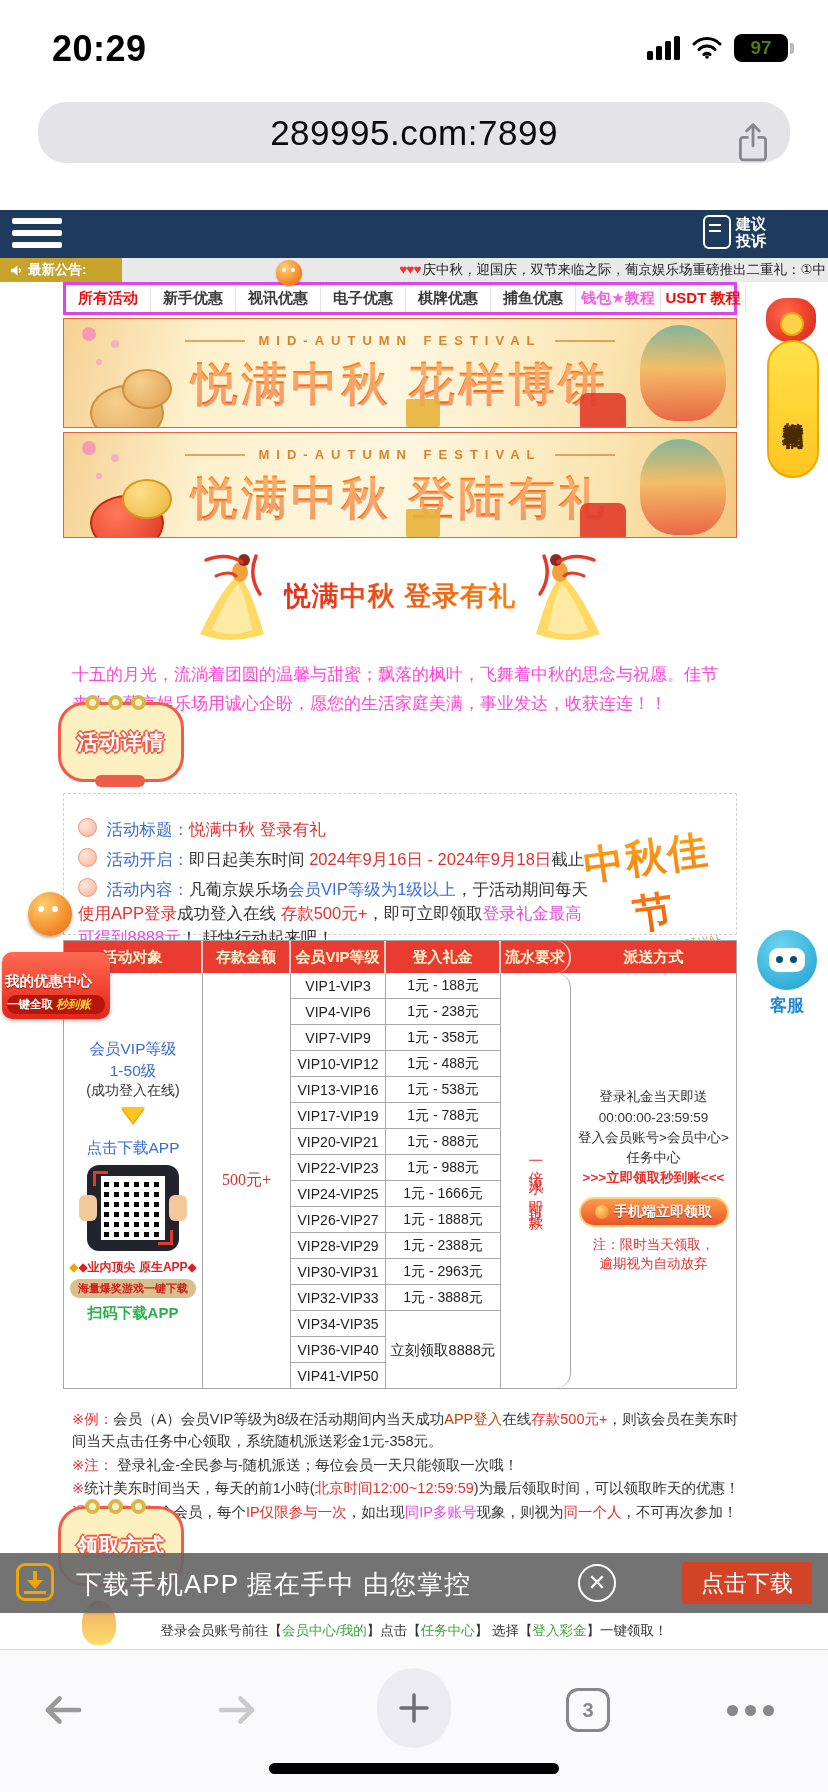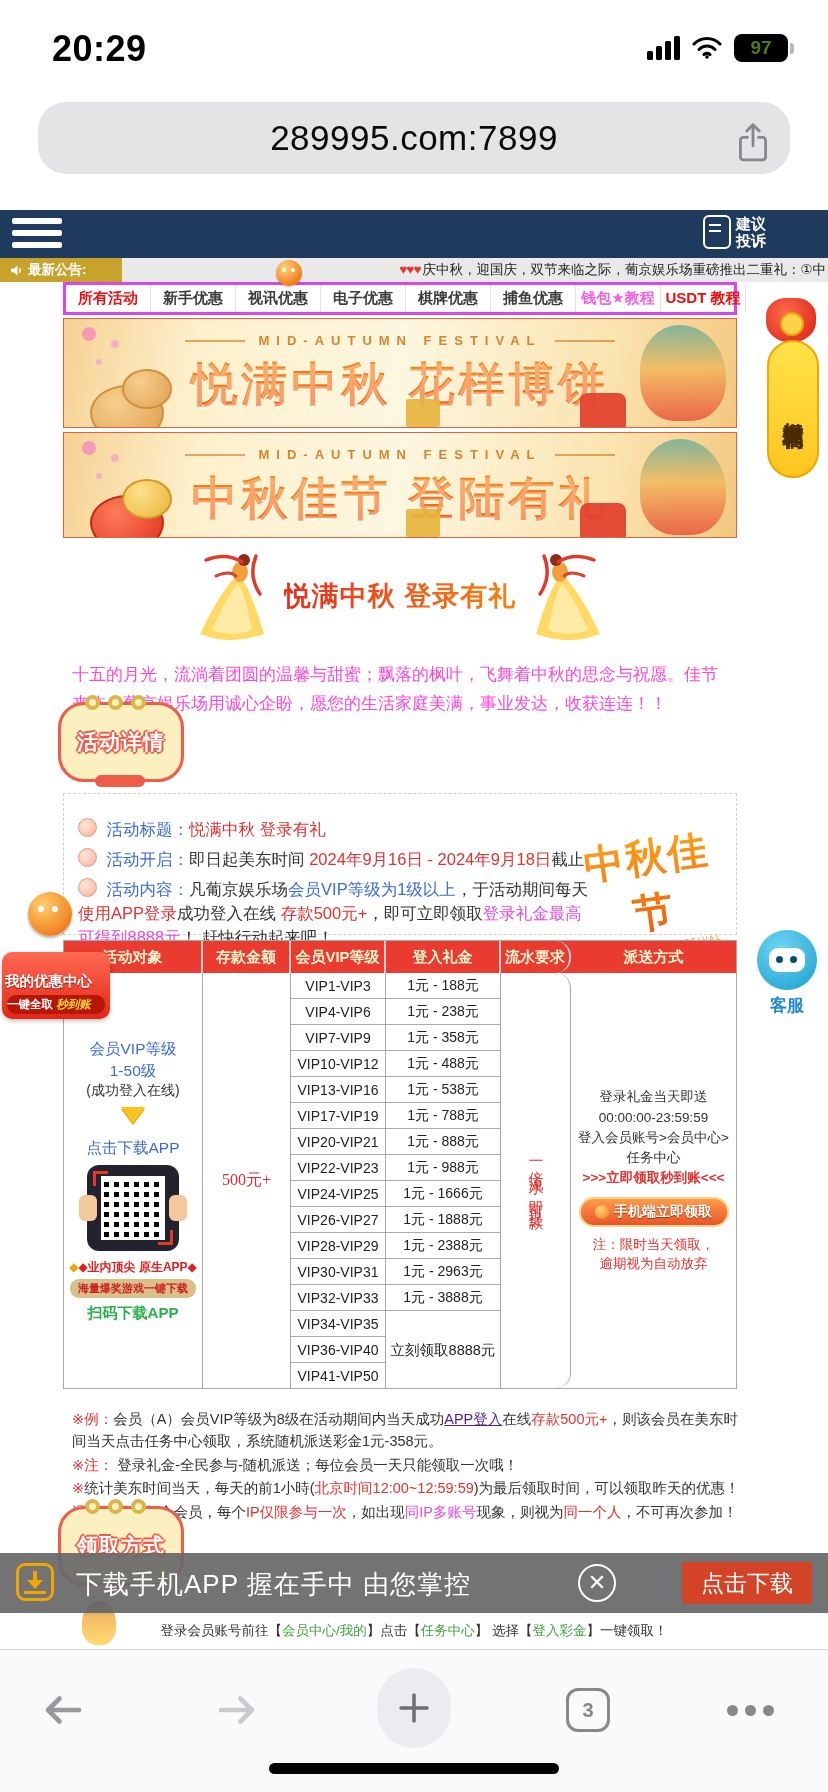--- a/index.html
+++ b/index.html
@@ -12,21 +12,21 @@
   .status-time{left:52px;top:28px;font-size:36px;font-weight:600;color:#000;letter-spacing:.5px;}
   .status-icons{right:34px;top:34px;display:flex;align-items:center;gap:12px;}
   .sig{display:flex;align-items:flex-end;gap:3px;height:24px;}
   .sig i{display:block;width:6px;background:#000;border-radius:1.5px;}
   .wifi svg{display:block;}
   .battery{width:54px;height:28px;background:#000;border-radius:8px;color:#4d7c0f;
            font-size:19px;font-weight:700;display:flex;align-items:center;justify-content:center;}
   .bat-nub{width:4px;height:11px;background:#b9b9bd;border-radius:0 3px 3px 0;margin-left:2px;}
 
   
-  .url-pill{left:38px;top:102px;width:752px;height:72px;background:#e4e4e7;border-radius:28px;
+  .url-pill{left:38px;top:102px;width:752px;height:61px;background:#e4e4e7;border-radius:28px;
             display:flex;align-items:center;justify-content:center;}
   .url-text{font-size:35px;color:#0a0a0a;font-weight:500;letter-spacing:.5px;}
   .share-btn{position:absolute;right:20px;top:20px;}
 
   
   .navy{left:0;top:210px;width:828px;height:48px;background:#1e3a5c;}
   .burger{left:12px;top:8px;display:flex;flex-direction:column;gap:6px;cursor:pointer;}
   .burger i{display:block;width:50px;height:6px;background:#fff;border-radius:2px;}
   .feedback{right:62px;top:5px;display:flex;align-items:center;gap:5px;color:#fff;cursor:pointer;}
   .fb-ic{width:24px;height:30px;border:2px solid #fff;border-radius:6px;position:relative;}
@@ -103,21 +103,21 @@
   .badge .coins i{width:15px;height:15px;border-radius:50%;border:4px solid #d9b64a;background:#fdf0c0;box-sizing:border-box;}
   .badge .tab-bot{position:absolute;bottom:-8px;left:34px;width:50px;height:12px;background:#ef5d49;border-radius:7px;}
   .badge.b-details{position:absolute;left:58px;top:702px;}
   .badge.b-claim{position:absolute;left:58px;top:1506px;z-index:5;}
 
   
   .detail-box{left:63px;top:793px;width:674px;height:142px;border:1px dashed #cfcfcf;box-sizing:border-box;}
   .d-line{position:absolute;left:14px;font-size:16.5px;line-height:1.45;}
   .rabbit{display:inline-block;width:17px;height:17px;border-radius:50%;vertical-align:-2px;margin-right:5px;
      background:radial-gradient(circle at 35% 35%,#ffe7d9,#f6b09a);border:1px solid #eb9a7e;}
-  .sb{color:#3a6bd8;} .sr{color:#e53030;} .sk{color:#333;} .so{color:#4c1d95;text-decoration:underline;}
+  .sb{color:#3a6bd8;} .sr{color:#e53030;} .sk{color:#333;} .so{color:#c2410c;}
   .sm{color:#e24ae2;} .sg{color:#3fa33f;}
   .d-art{right:10px;top:36px;width:150px;text-align:center;transform:rotate(-8deg);}
   .d-art-main{font-family:"Liberation Serif",serif;font-size:40px;font-weight:900;letter-spacing:2px;
      background:linear-gradient(180deg,#ffa21a,#f05c0a);-webkit-background-clip:text;background-clip:text;color:transparent;}
   .d-art-sub{font-size:8px;letter-spacing:2px;color:#e8902c;margin-top:2px;}
 
   
   .promo-widget{left:2px;top:926px;width:108px;z-index:20;cursor:pointer;}
   .pw-mascot{position:absolute;left:26px;top:-34px;width:44px;height:44px;border-radius:50%;
      background:radial-gradient(circle at 35% 30%,#ffcf6e,#f07f1e 75%);box-shadow:0 2px 3px rgba(0,0,0,.3);}
@@ -307,21 +307,21 @@
     <div class="b-eyebrow">MID-AUTUMN FESTIVAL</div>
     <div class="b-title">悦满中秋 花样博饼</div>
   </div>
   <div class="abs banner b2">
     <span class="blossom"></span>
     <span class="moon1" style="background:radial-gradient(circle at 35% 30%,#ff7a5a,#e0341f);border-color:#c42812"></span>
     <span class="moon2" style="background:radial-gradient(circle at 35% 30%,#ffe08a,#e8b33c);border-color:#d09a20"></span>
     <span class="ladyblob"></span>
     <span class="giftblob"></span>
     <div class="b-eyebrow">MID-AUTUMN FESTIVAL</div>
-    <div class="b-title">中秋佳节 登陆有礼</div>
+    <div class="b-title">悦满中秋 登陆有礼</div>
   </div>
 
   <div class="abs invite-bag"></div>
   <div class="abs invite-pill">
     <span class="invite-txt">邀好友领福利</span>
   </div>
 
   <div class="abs fairy-row">
     <svg class="fairy" viewBox="0 0 92 92">
       <path d="M14 84 Q38 34 52 26 Q62 30 78 84 Q45 96 14 84Z" fill="#ffd966"></path>

